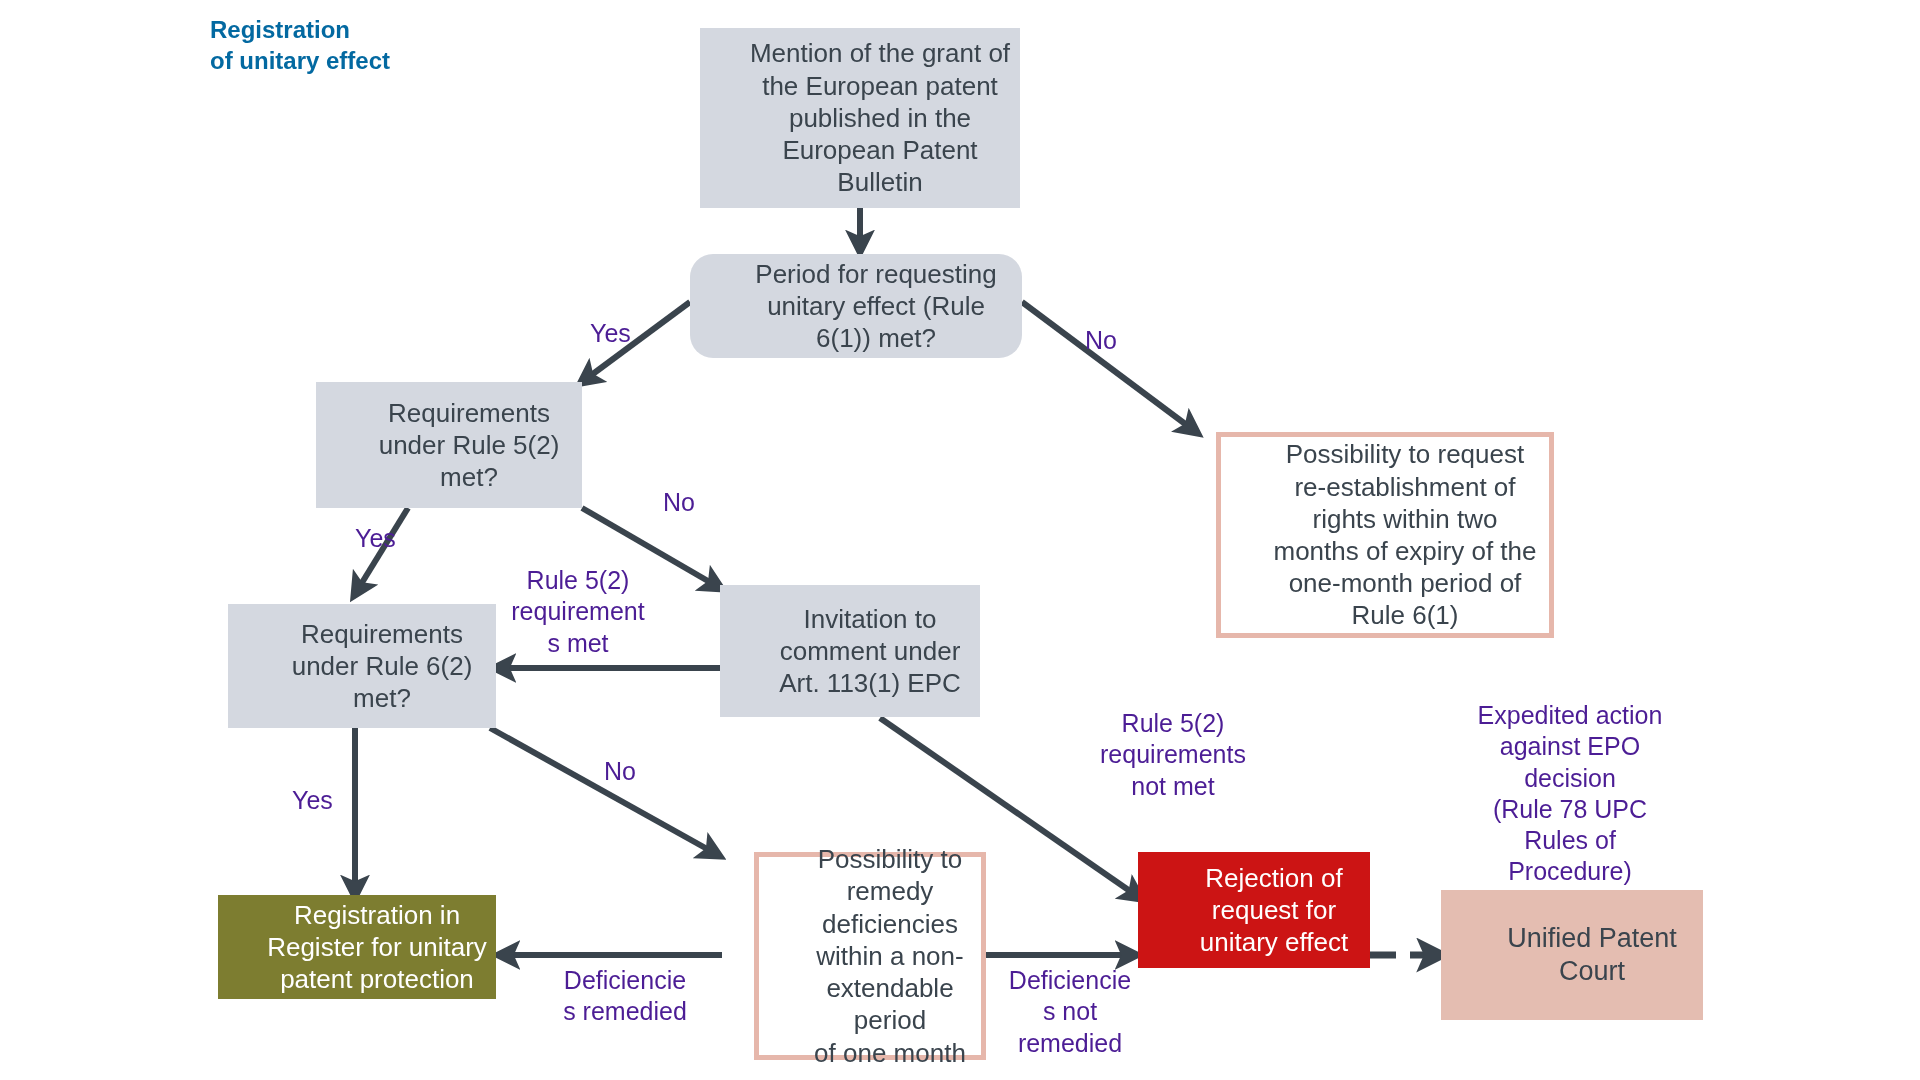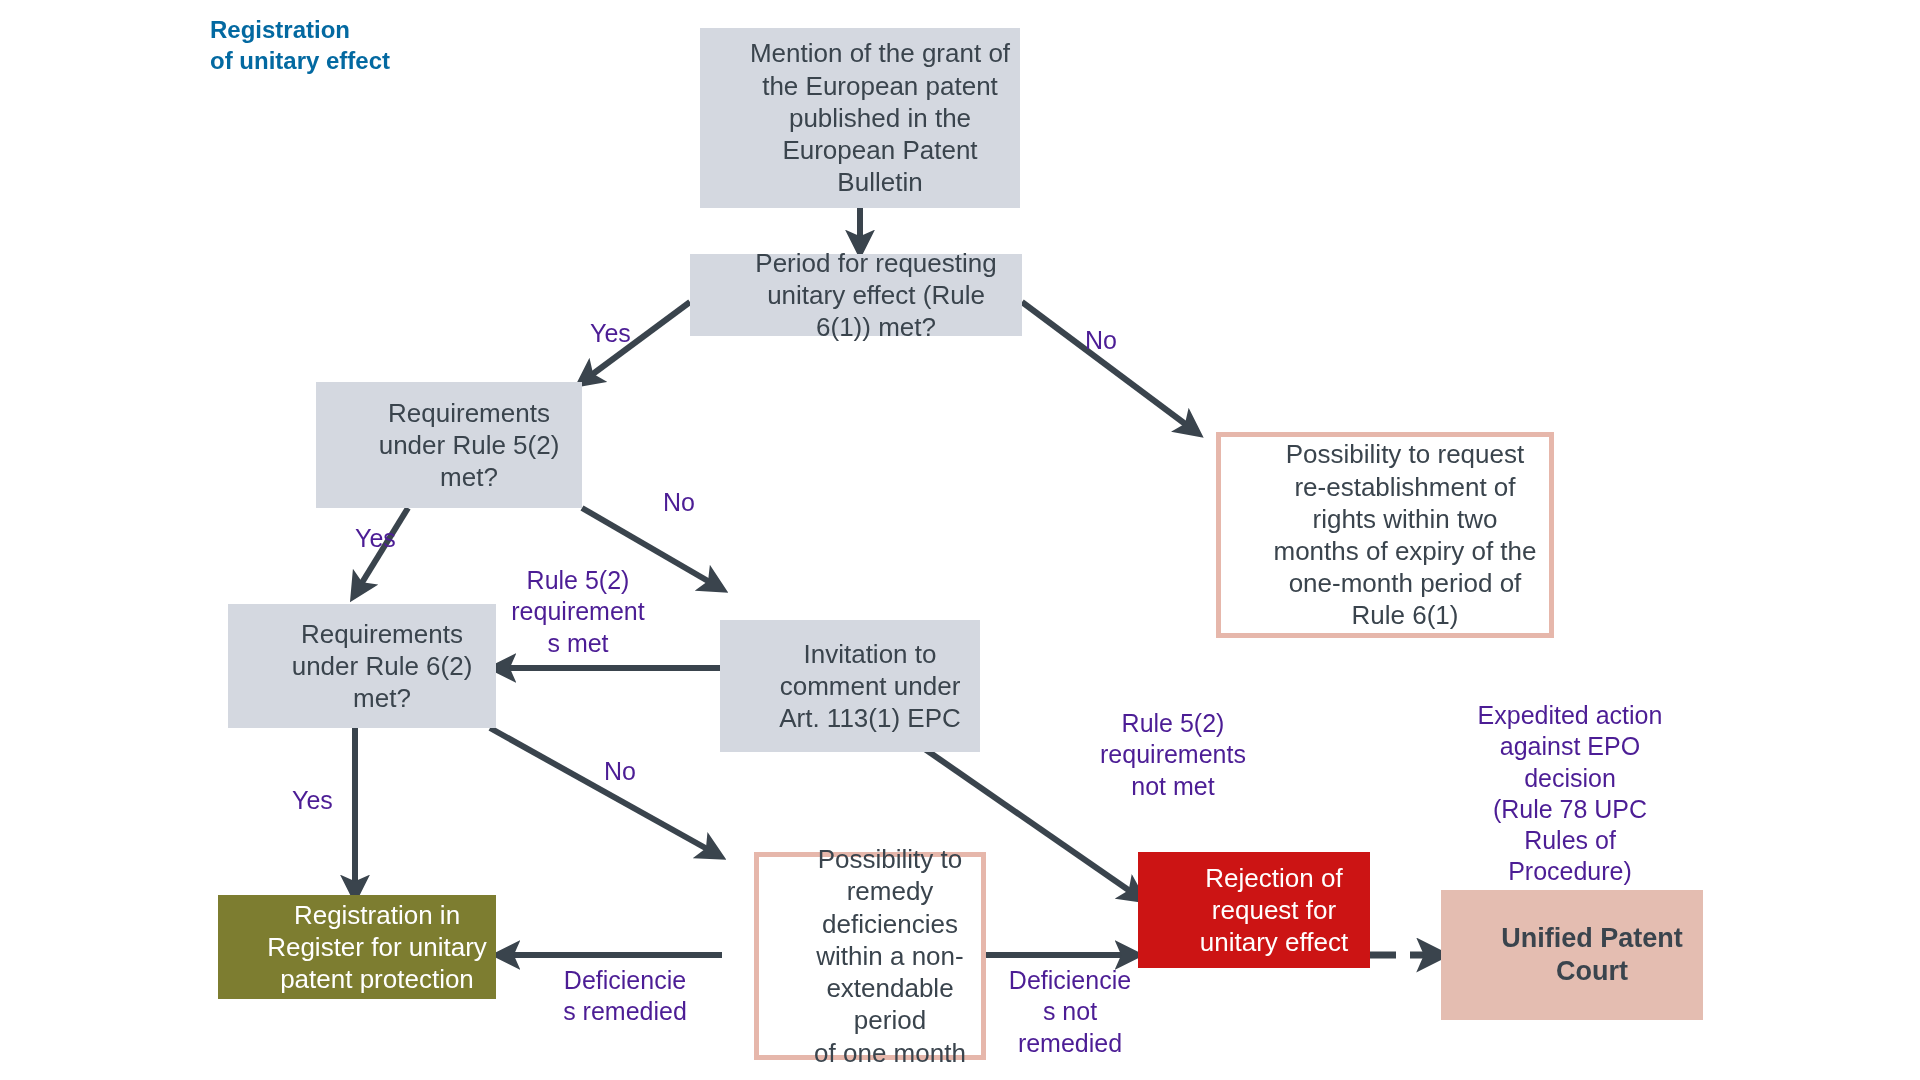--- a/index.html
+++ b/index.html
@@ -55,21 +55,21 @@
   }
   .node.red {
     background: #cc1414;
     color: #ffffff;
     font-size: 26px;
   }
   .node.pinkfill {
     background: #e4bdb1;
     color: #3a444d;
     font-size: 27px;
-    font-weight: bold;
+    font-weight: normal;
   }
   .title {
     position: absolute;
     font-size: 24px;
     font-weight: bold;
     color: #0369a1;
     line-height: 1.3;
     white-space: pre-line;
   }
   .edge-label {
@@ -123,33 +123,33 @@
 
   <div class="title" style="left:210px; top:14px;">Registration
 of unitary effect</div>
 
   <div class="node grey" style="left:700px; top:28px; width:320px; height:180px;">Mention of the grant of
 the European patent
 published in the
 European Patent
 Bulletin</div>
 
-  <div class="node grey" style="left:690px; top:254px; width:332px; height:82px;">Period for requesting
+  <div class="node grey" style="left:690px; top:254px; width:332px; height:104px;border-radius:23px;">Period for requesting
 unitary effect (Rule
 6(1)) met?</div>
 
   <div class="node grey" style="left:316px; top:382px; width:266px; height:126px;">Requirements
 under Rule 5(2)
 met?</div>
 
   <div class="node grey" style="left:228px; top:604px; width:268px; height:124px;">Requirements
 under Rule 6(2)
 met?</div>
 
-  <div class="node grey" style="left:720px; top:620px; width:260px; height:132px;">Invitation to
+  <div class="node grey" style="left:720px; top:585px; width:260px; height:132px;">Invitation to
 comment under
 Art. 113(1) EPC</div>
 
   <div class="node pinkoutline" style="left:1200px; top:432px; width:338px; height:206px;margin-left:16px;">Possibility to request
 re-establishment of
 rights within two
 months of expiry of the
 one-month period of
 Rule 6(1)</div>
 

